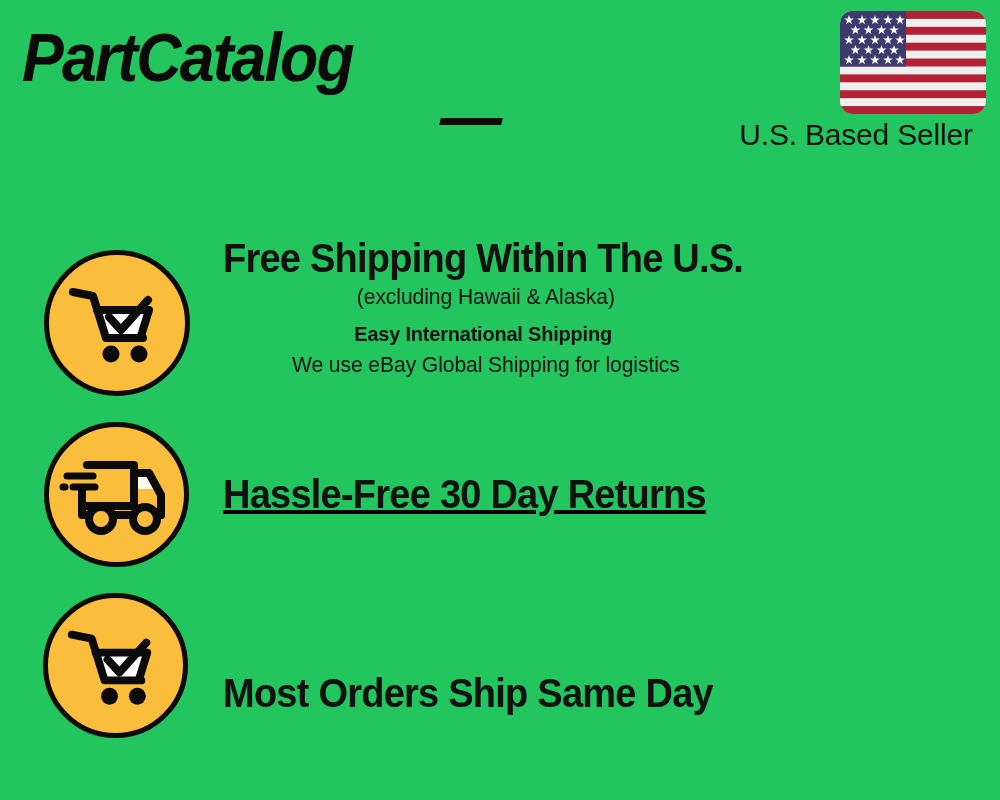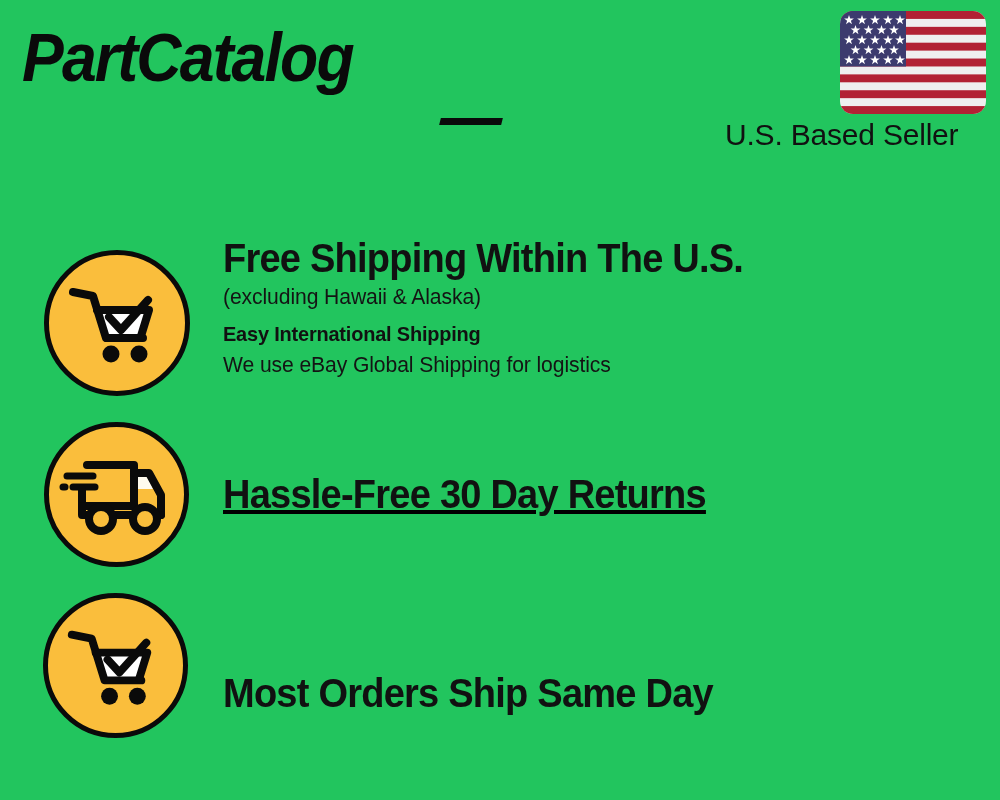--- a/index.html
+++ b/index.html
@@ -75,21 +75,21 @@
     width: 146px;
     height: 103px;
   }
   #flag-badge svg { display: block; }
 
   #seller-label {
     position: absolute;
     left: 725px;
     top: 117px;
     width: 262px;
-    text-align: left;
+    text-align: center;
     font-family: "Liberation Sans", sans-serif;
     font-weight: normal;
     font-size: 30px;
     line-height: 36px;
     color: #111111;
     letter-spacing: -0.2px;
     white-space: nowrap;
   }
 
   
@@ -157,21 +157,21 @@
     color: #141414;
     letter-spacing: -0.1px;
     transform: scaleX(0.96);
     transform-origin: left center;
     white-space: nowrap;
   }
 
   
   #row-shipping { top: 0; }
   #icon-shipping { left: 44px; top: 250px; width: 146px; height: 146px; }
-  #text-shipping { top: 234px; }
+  #text-shipping { top: 234px; text-align: center; }
 
   
   #row-returns { top: 0; }
   #icon-returns { left: 44px; top: 422px; width: 145px; height: 145px; }
   #text-returns { top: 470px; text-decoration: underline; }
 
   
   #row-sameday { top: 0; }
   #icon-sameday { left: 43px; top: 593px; width: 145px; height: 145px; }
   #text-sameday { top: 669px; }

